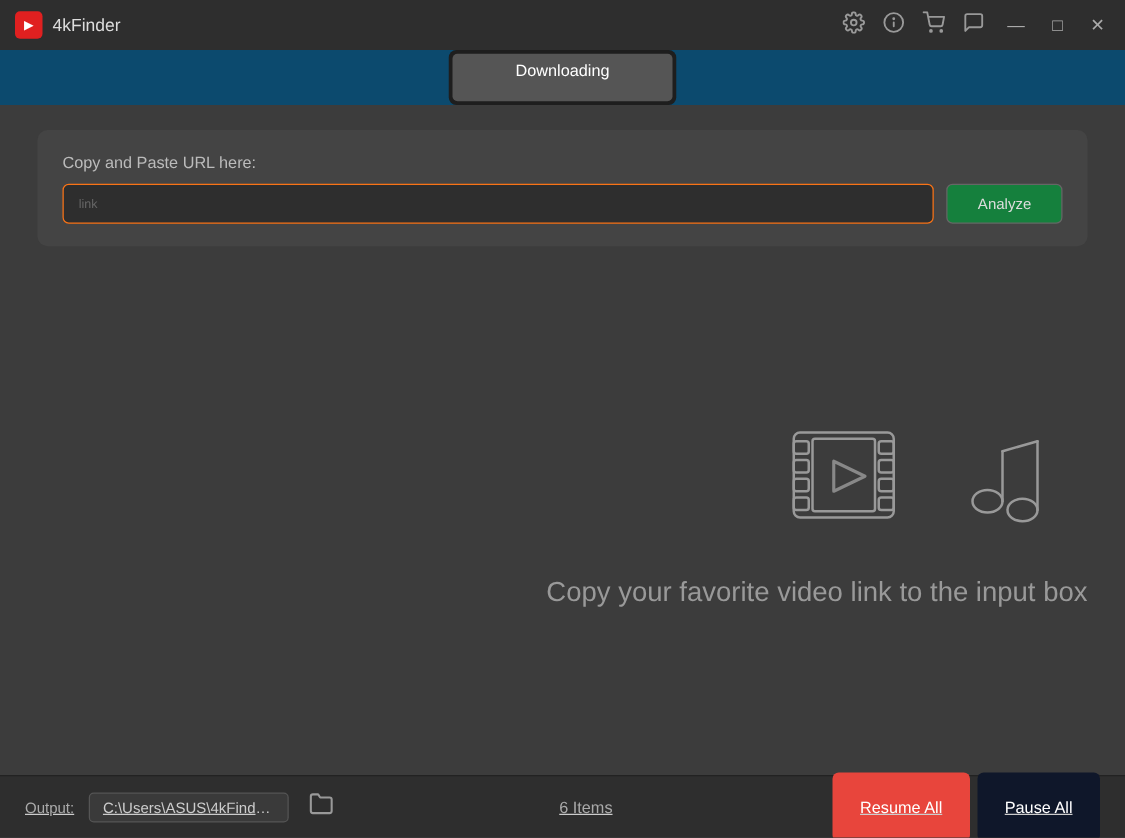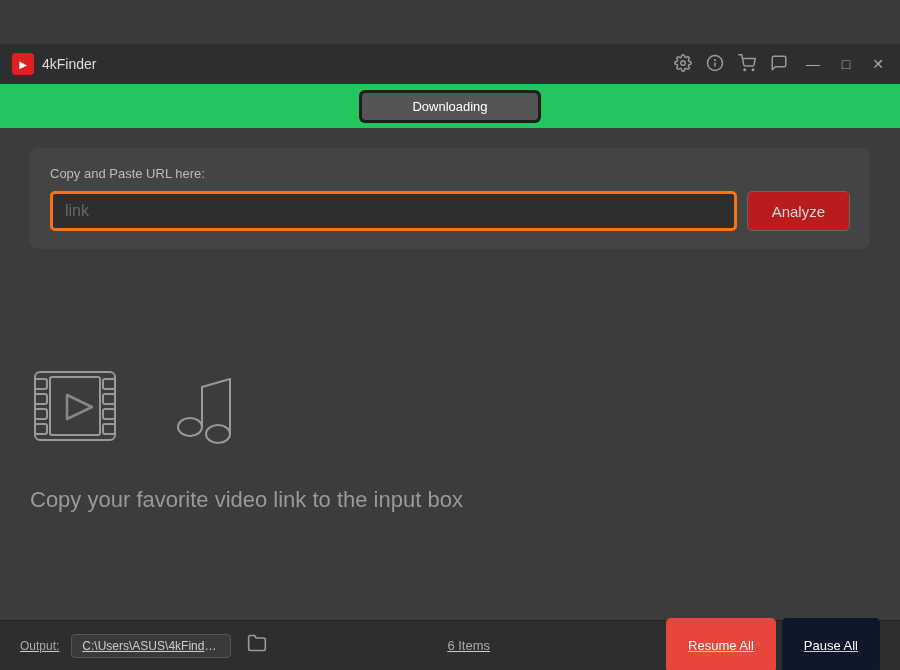--- a/index.html
+++ b/index.html
@@ -17,21 +17,20 @@
 
     
     .titlebar {
       display: flex;
       align-items: center;
       justify-content: space-between;
       background: #2e2e2e;
       height: 40px;
       padding: 0 12px;
       flex-shrink: 0;
-      margin-top: 44px;
     }
 
     .titlebar-left {
       display: flex;
       align-items: center;
       gap: 8px;
     }
 
     .app-logo {
       width: 22px;
@@ -72,22 +71,21 @@
       color: #aaa;
       font-size: 14px;
       cursor: pointer;
       padding: 2px 4px;
     }
 
     
     .tabbar {
       display: flex;
       justify-content: center;
-      align-items: center;
-      background: #22c55e;
+      background: #0c4a6e;
       height: 44px;
       flex-shrink: 0;
     }
 
     .tab-group {
       display: flex;
       background: #1e1e1e;
       border-radius: 6px;
       padding: 3px;
       gap: 2px;
@@ -132,47 +130,47 @@
     }
 
     .url-row {
       display: flex;
       gap: 10px;
     }
 
     .url-input {
       flex: 1;
       background: #2e2e2e;
-      border: 3px solid #f97316;
+      border: 1px solid #f97316;
       border-radius: 5px;
       padding: 8px 12px;
       color: #fdba74;
-      font-size: 16px;
+      font-size: 10px;
       outline: none;
     }
 
     .url-input::placeholder { color: #666; }
 
     .analyze-btn {
-      background: #b91c1c;
+      background: #15803d;
       border: 1px solid #666;
       border-radius: 5px;
       color: #ddd;
-      font-size: 15px;
+      font-size: 12px;
       padding: 8px 24px;
       cursor: pointer;
       white-space: nowrap;
     }
 
     
     .empty-state {
       flex: 1;
       display: flex;
       flex-direction: column;
-      align-items: flex-start;
+      align-items: flex-end;
       justify-content: center;
       gap: 30px;
     }
 
     .empty-icons {
       display: flex;
       align-items: center;
       gap: 20px;
     }
 

